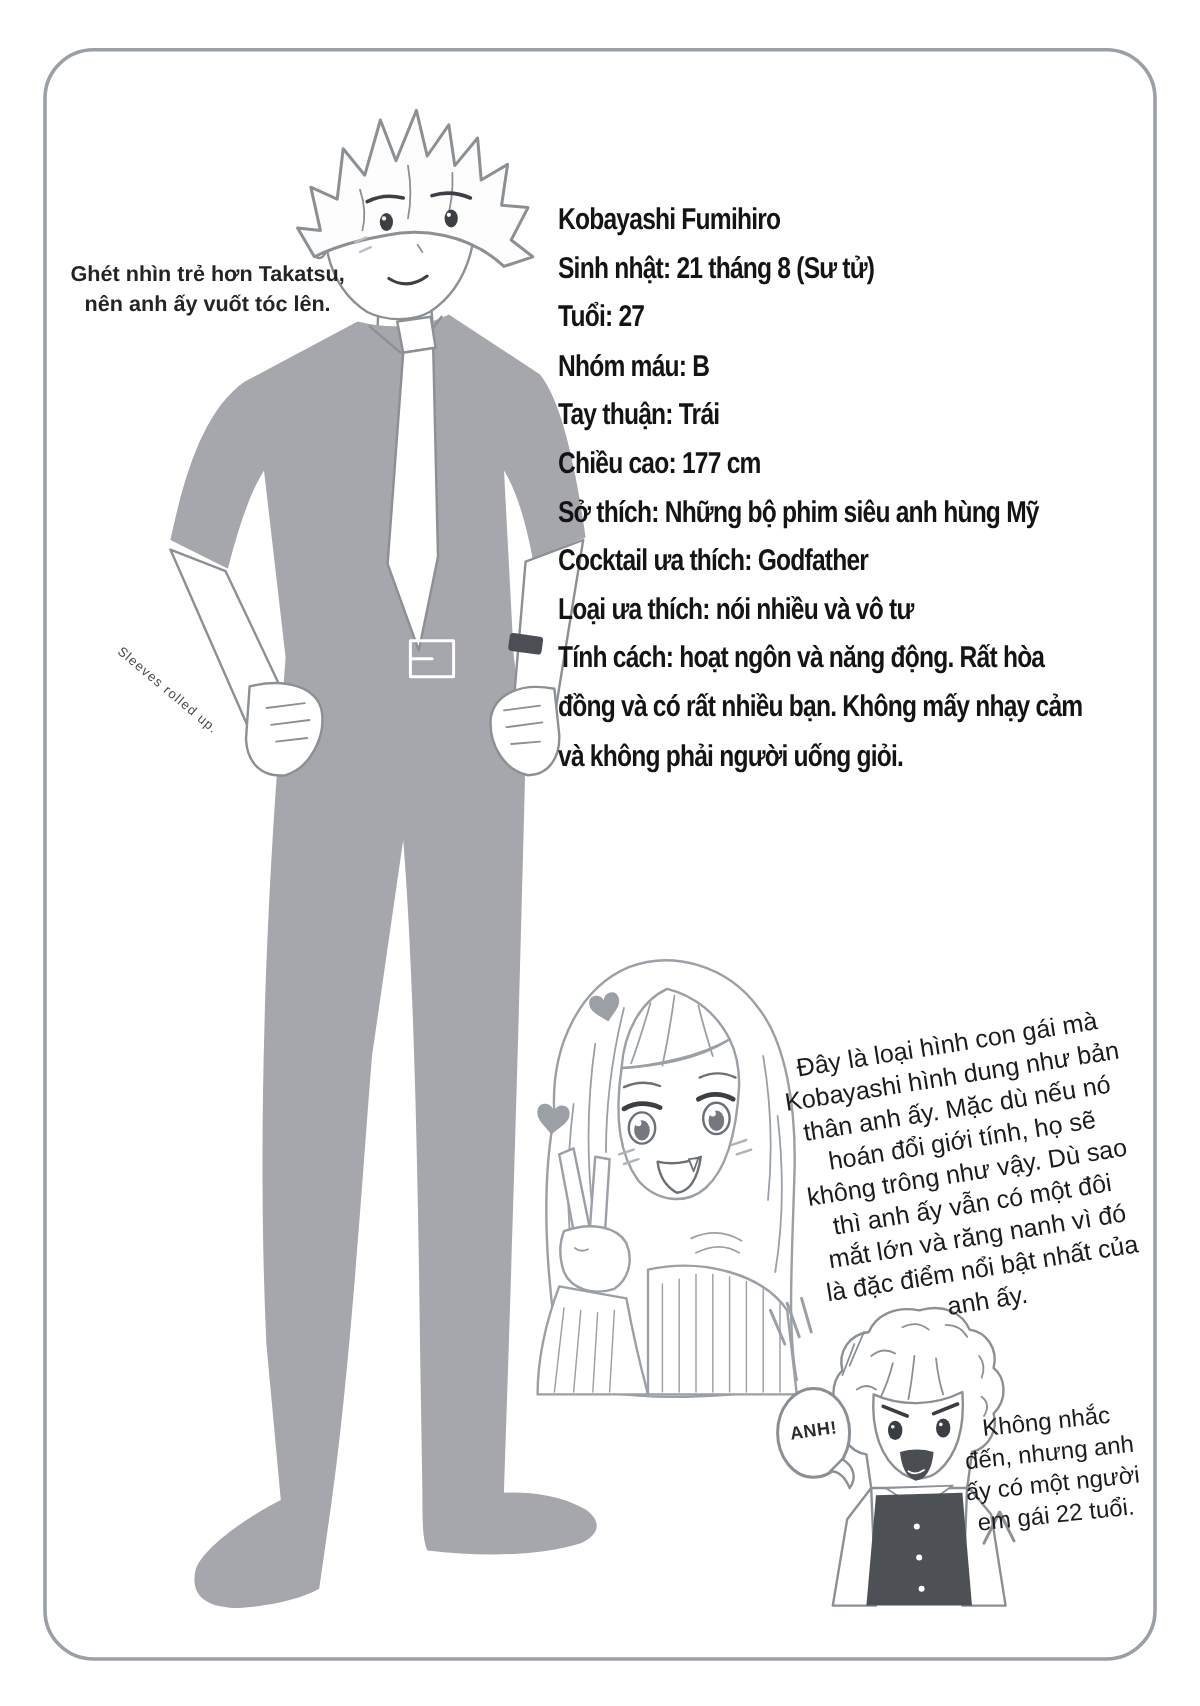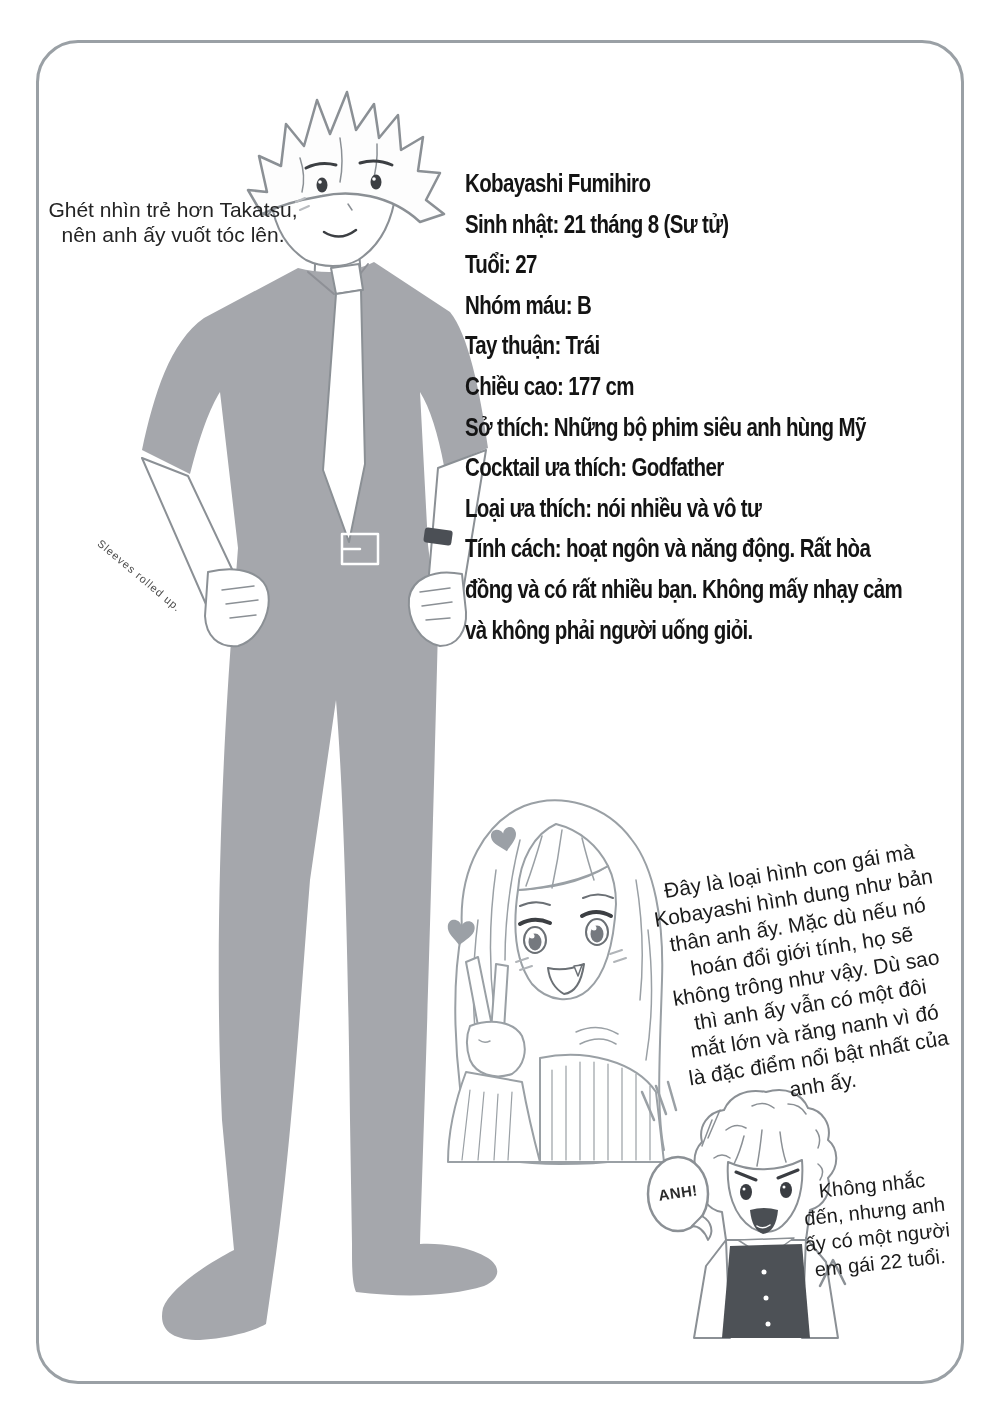--- a/index.html
+++ b/index.html
@@ -2,21 +2,21 @@
 <html><head>
 <meta charset="utf-8">
 <style>
   html,body{margin:0;padding:0;background:#ffffff;}
   .page{position:relative;width:1000px;height:1422px;background:#ffffff;overflow:hidden;
         font-family:"Liberation Sans",sans-serif;color:#1d1d1d;}
   .page-border{position:absolute;left:36px;top:40px;width:922px;height:1338px;
         border:3px solid #9aa0a5;border-radius:42px;}
   .abs{position:absolute;}
   .preline{white-space:pre-line;}
-  .caption{font-size:21px;line-height:25px;text-align:center;color:#242424;font-weight:400;}
+  .caption{font-size:18px;line-height:25px;text-align:center;color:#242424;font-weight:700;margin-top:19px;}
   .hair-note{left:40px;top:197px;width:266px;}
   .sleeves-note{left:103px;top:537px;font-size:11px;color:#4a4a4a;letter-spacing:1px;
         transform:rotate(40deg);transform-origin:left top;font-weight:400;}
   .profile{left:465px;top:163px;width:600px;transform:scaleX(0.82);transform-origin:left top;
         font-weight:700;font-size:25px;line-height:40.6px;letter-spacing:-0.8px;color:#141414;}
   .profile div{height:40.6px;}
   .ideal-note{left:638px;top:856px;width:336px;font-size:21px;line-height:27px;text-align:center;
         transform:rotate(-9deg);transform-origin:center center;color:#1b1b1b;}
   .sister-note{left:786px;top:1172px;width:180px;font-size:20px;line-height:26px;text-align:center;
         transform:rotate(-6deg);transform-origin:center center;color:#1b1b1b;}

